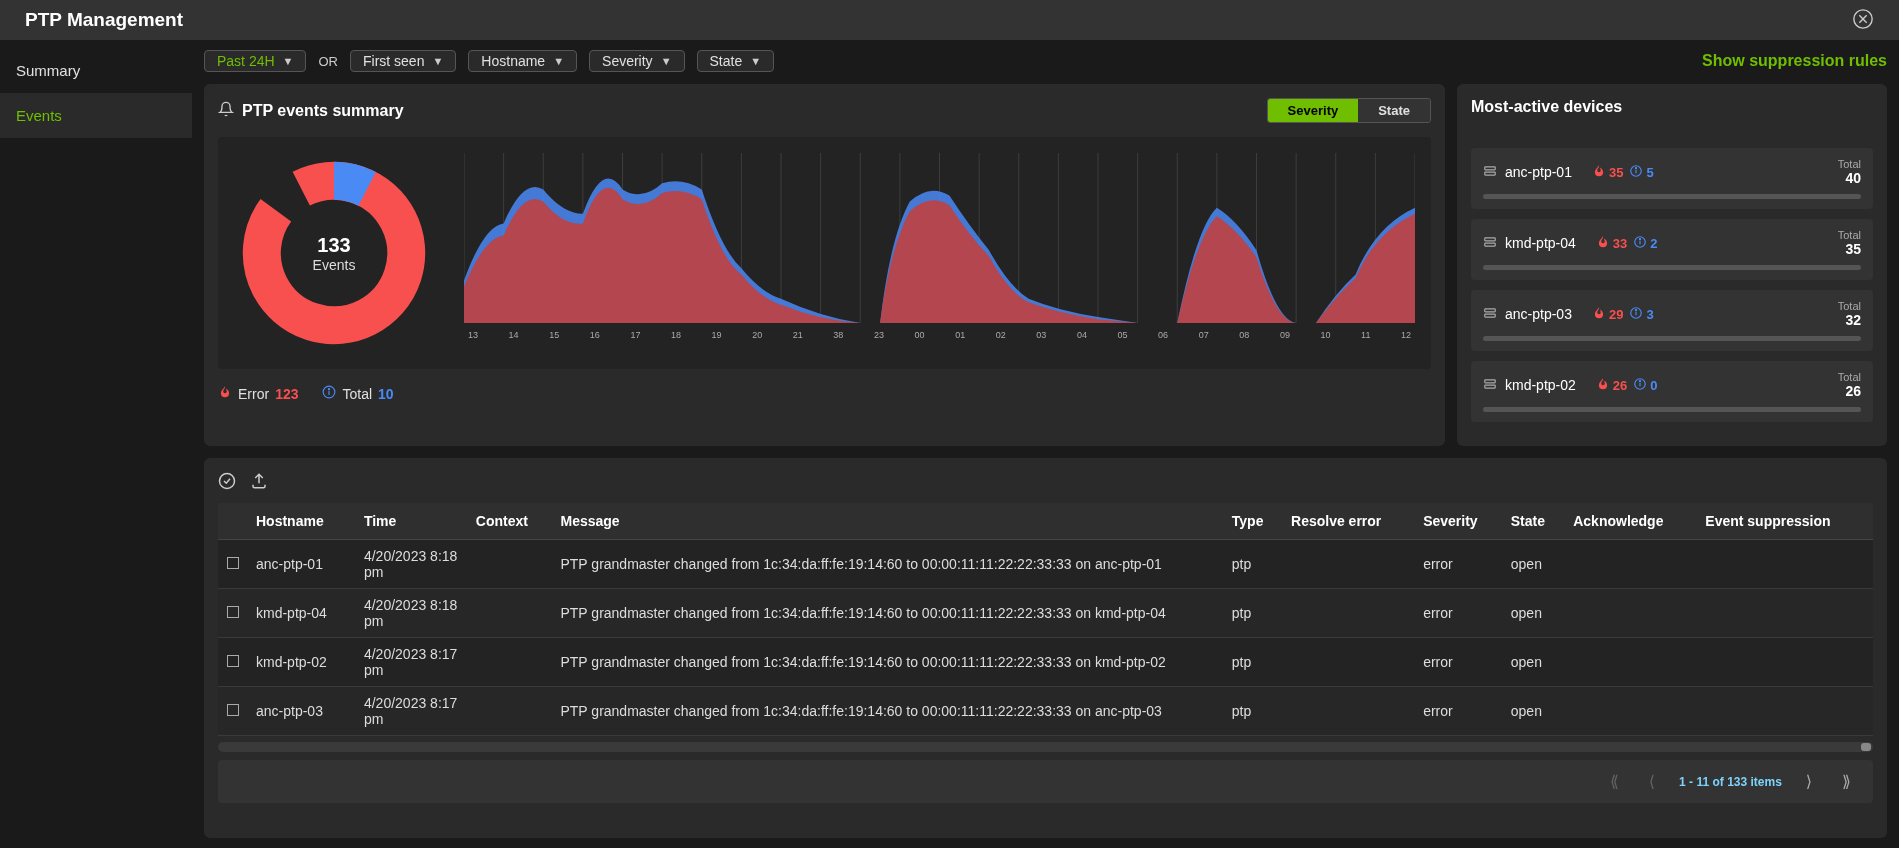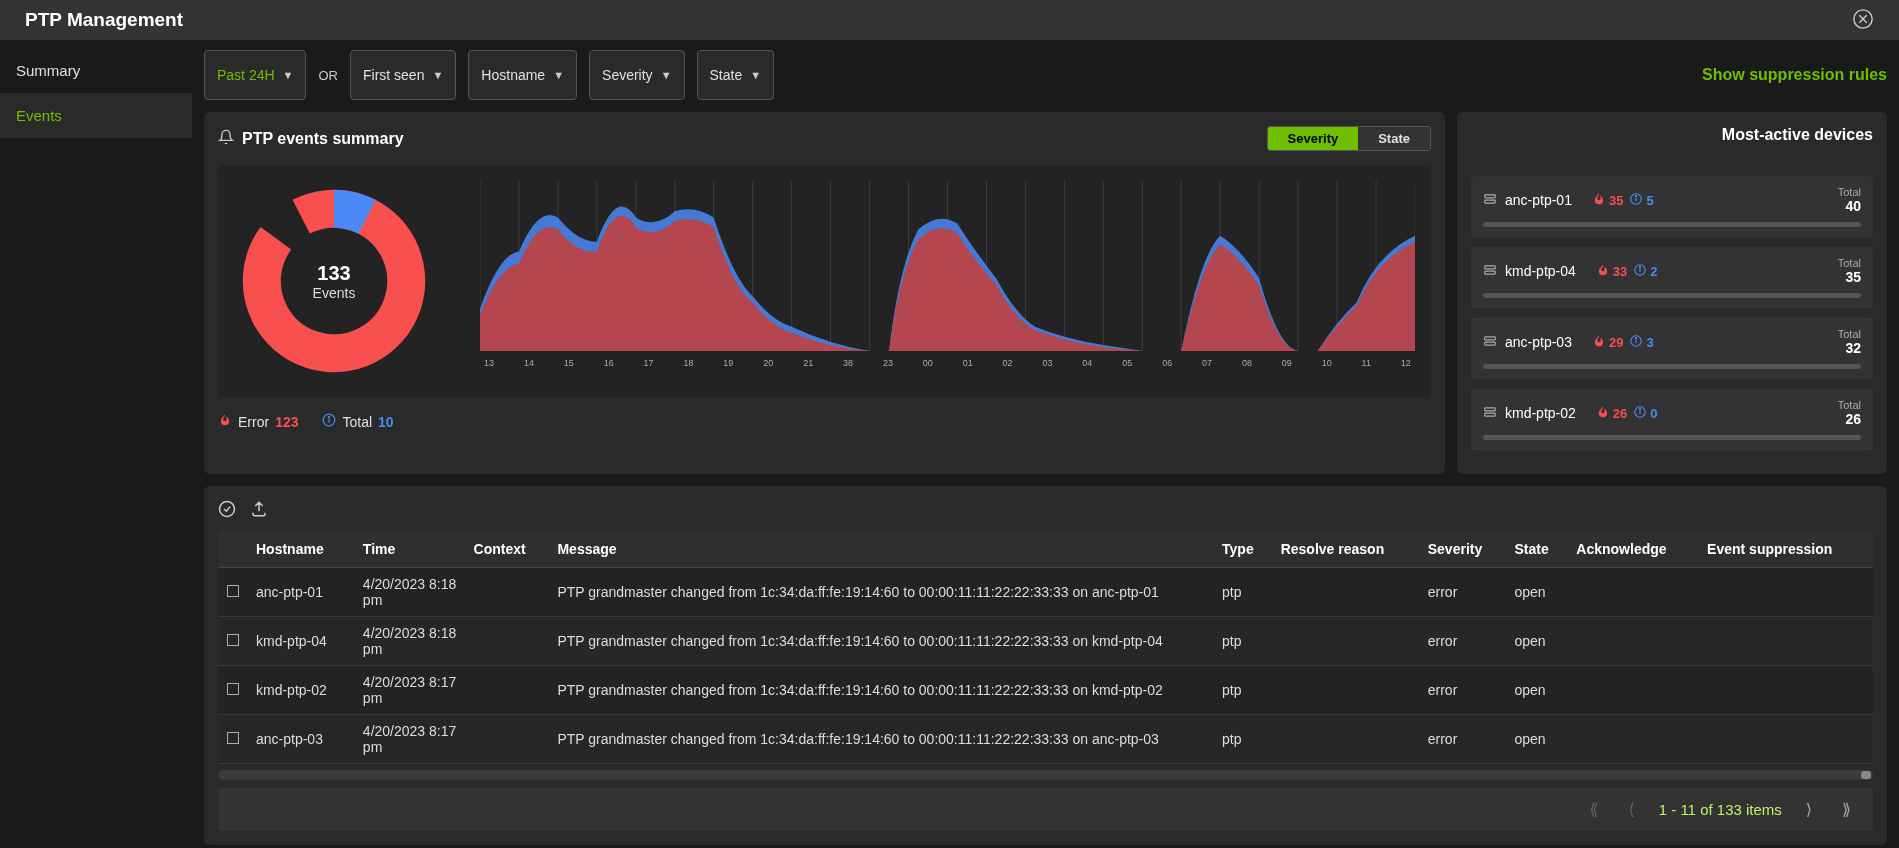--- a/index.html
+++ b/index.html
@@ -49,21 +49,21 @@
   gap: 12px;
 }
 .filterbar {
   display: flex;
   align-items: center;
   gap: 12px;
 }
 .pill {
   background: #2a2a2a;
   border: 1px solid #555;
-  padding: 16px 12px;
+  padding: 2px 12px;
   border-radius: 4px;
   display: inline-flex;
   align-items: center;
   gap: 8px;
   cursor: pointer;
   font-size: 14px;
 }
 .pill.green span:first-child { color: #6fbe00; }
 .chev { font-size: 11px; color: #ccc; }
 .or-text { color: #ccc; font-size: 13px; }
@@ -90,40 +90,39 @@
   justify-content: space-between;
   margin-bottom: 14px;
 }
 .panel-title {
   display: flex;
   align-items: center;
   gap: 8px;
   font-size: 16px;
   font-weight: 600;
   color: #fff;
-  justify-content: flex-end;
 }
 .toggle-group {
   display: flex;
   border: 1px solid #555;
   border-radius: 3px;
   overflow: hidden;
 }
 .toggle-btn {
   padding: 4px 20px;
   font-size: 13px;
   font-weight: 600;
   cursor: pointer;
   background: #333;
 }
 .toggle-btn.active { background: #6fbe00; color: #000; }
 
 .charts-row {
   display: flex;
-  gap: 46px;
+  gap: 30px;
   background: #232323;
   border-radius: 4px;
   padding: 16px;
 }
 .donut-wrap { position: relative; width: 200px; height: 200px; display:flex; align-items:center; justify-content:center; }
 .donut-center { position: absolute; text-align: center; }
 .donut-number { font-size: 20px; font-weight: 700; color: #fff; }
 .donut-label { font-size: 14px; color: #ddd; }
 
 .area-wrap { flex:1; position:relative;text-align:center; }
@@ -194,21 +193,21 @@
 .pager {
   display:flex;
   align-items:center;
   justify-content:flex-end;
   gap:18px;
   background:#333;
   padding:10px 16px;
   margin-top:8px;
   border-radius:4px;
 }
-.pager-text { font-size:15px; color:#bef264; }
+.pager-text { font-size:12px; color:#7dd3fc;font-weight:bold; }
 .pager-btn { cursor:pointer; color:#aaa; font-size:16px; padding:2px 6px; }
 .pager-btn.disabled { opacity:0.4; }
 
 .flame-icon svg { width:14px; height:14px; }
 .info-icon svg { width:14px; height:14px; }
 .stack-icon svg { width:14px; height:14px; }
 </style>
 </head>
 <body>
 
@@ -504,21 +503,21 @@
 
       <table class="events-table">
         <thead>
           <tr>
             <th class="checkbox-cell"></th>
             <th>Hostname</th>
             <th>Time</th>
             <th>Context</th>
             <th>Message</th>
             <th>Type</th>
-            <th>Resolve reason</th>
+            <th>Resolve error</th>
             <th>Severity</th>
             <th>State</th>
             <th>Acknowledge</th>
             <th>Event suppression</th>
           </tr>
         </thead>
         <tbody id="table-body">
             <tr>
     <td class="checkbox-cell"><span class="checkbox"></span></td>
     <td>anc-ptp-01</td>

